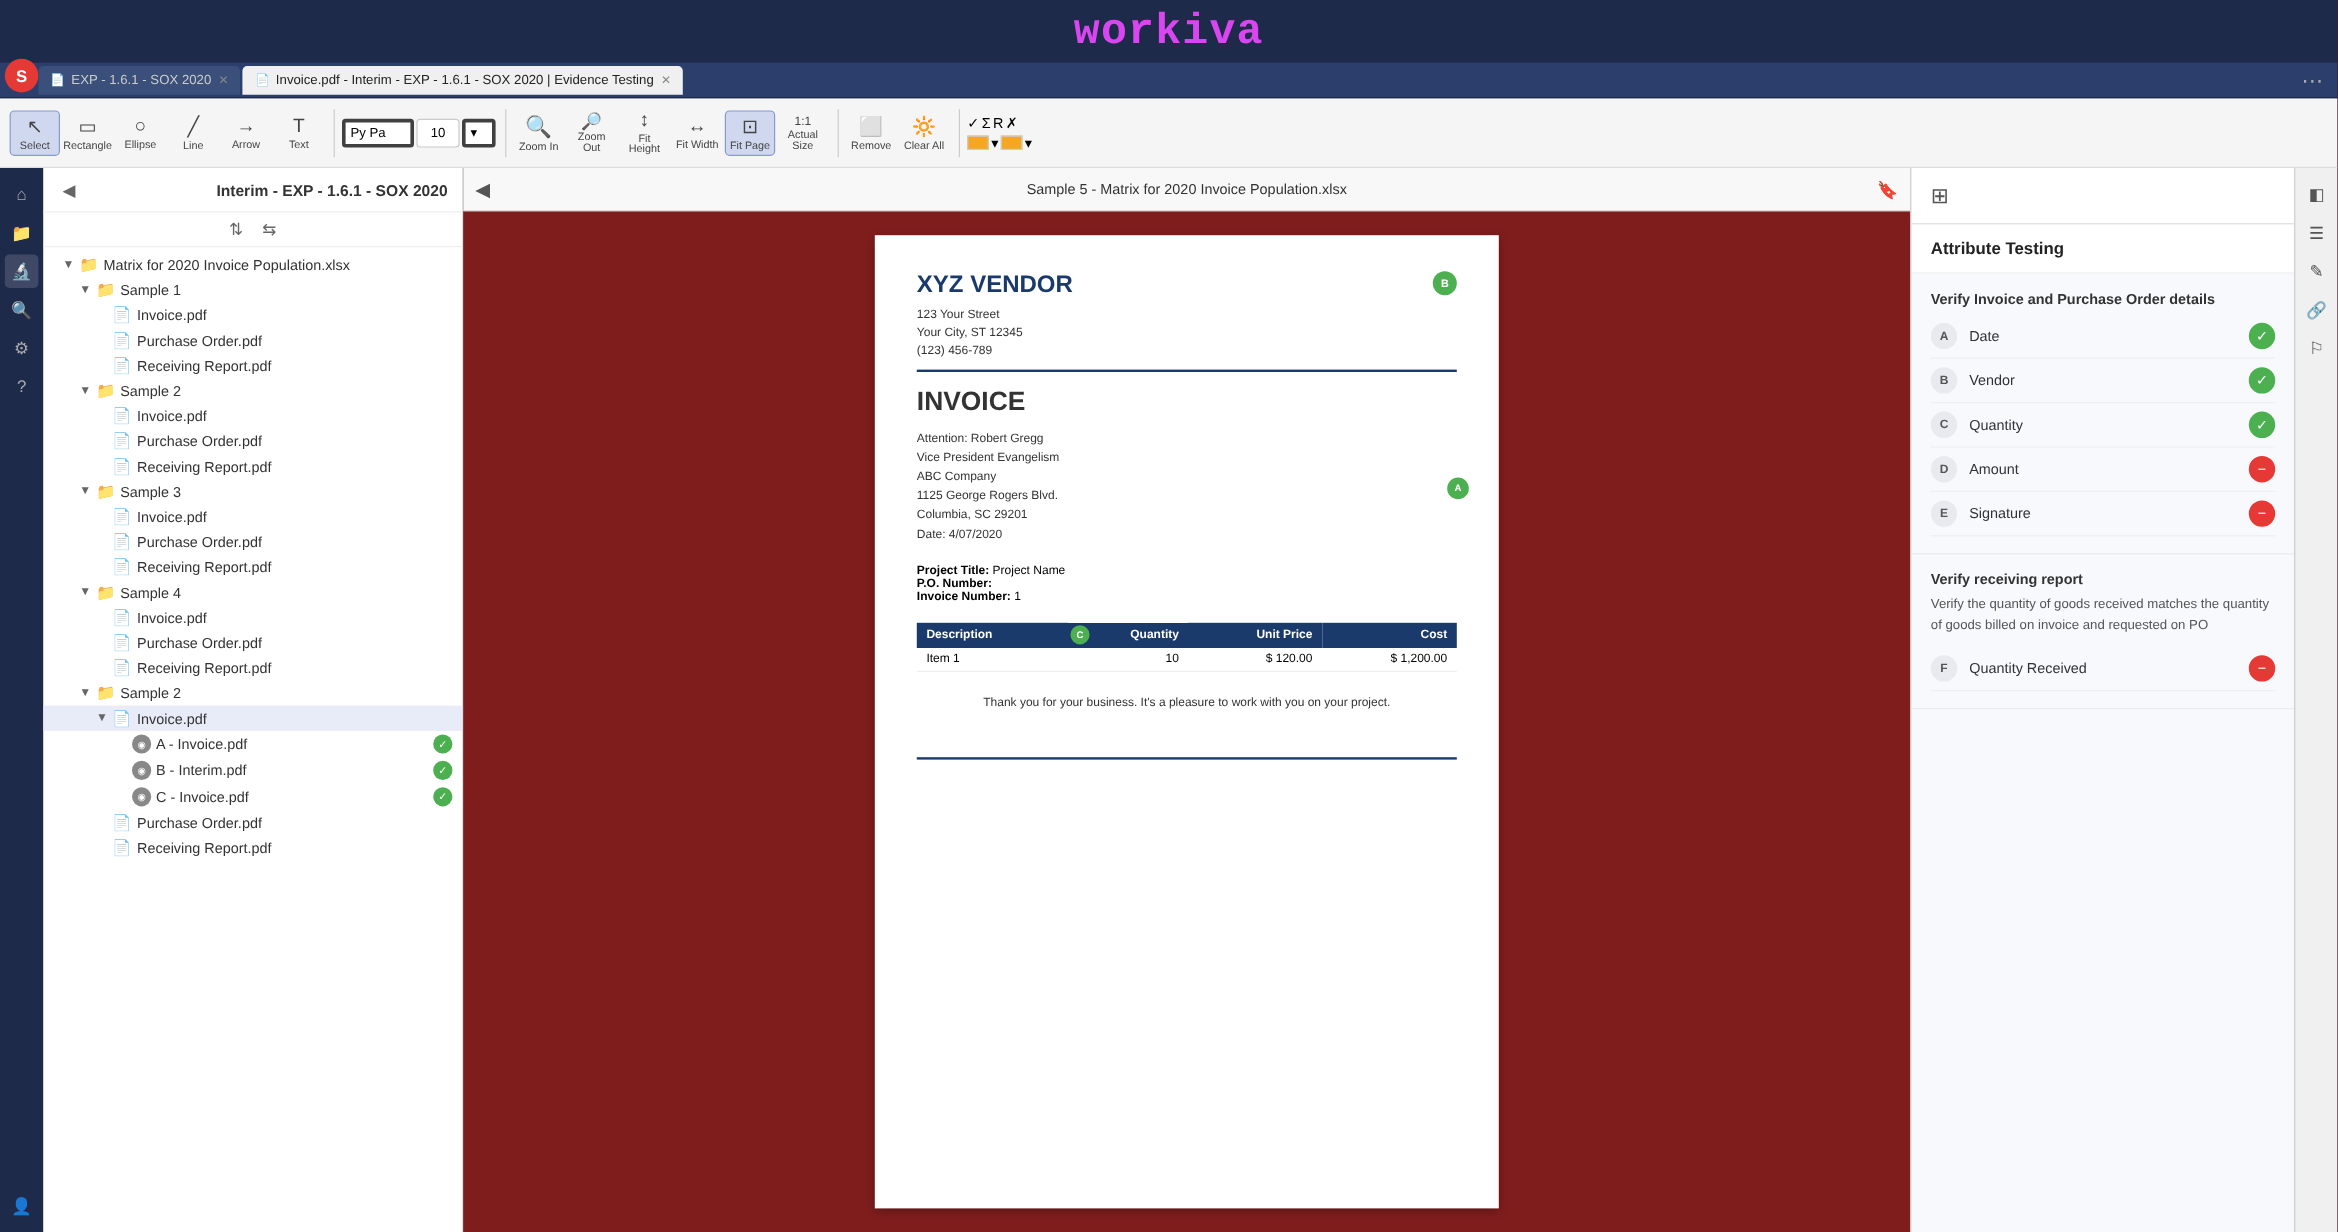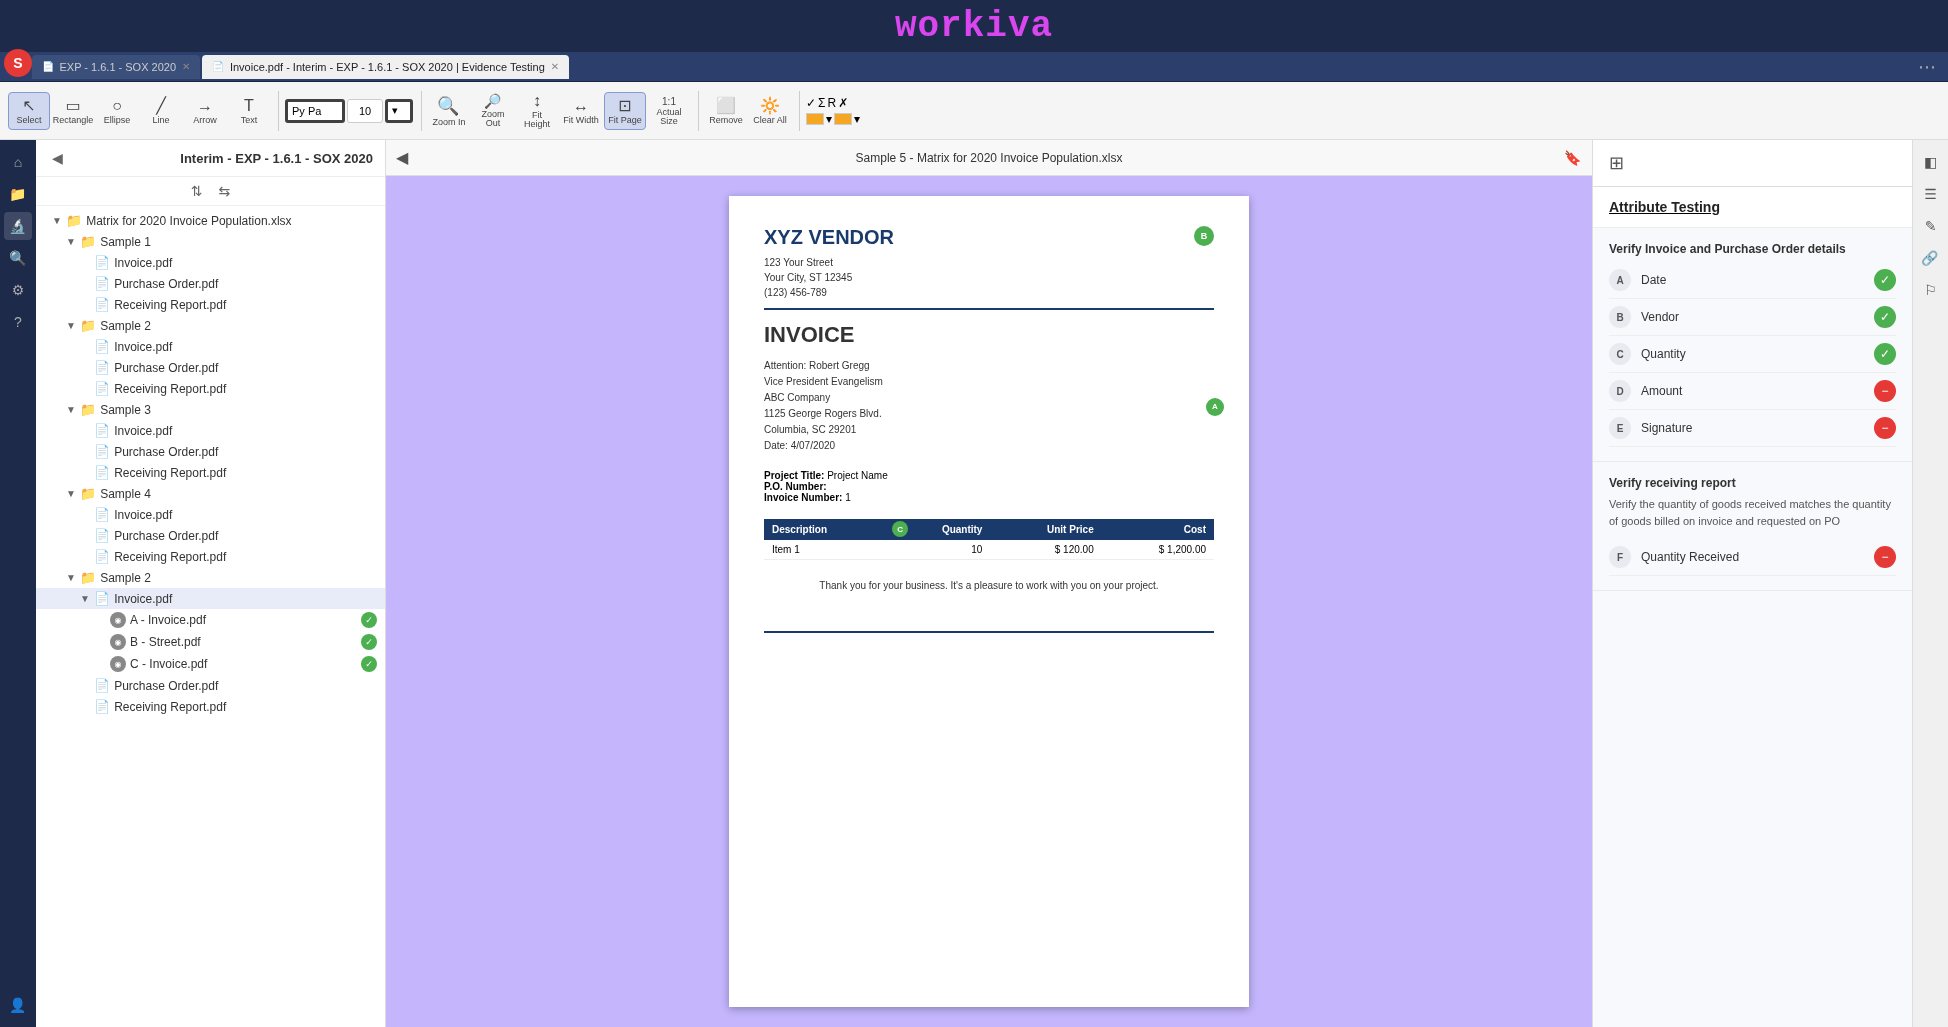--- a/index.html
+++ b/index.html
@@ -204,21 +204,21 @@
     }
     .doc-center-icon {
       position: absolute;
       right: 10px;
       color: #555;
       font-size: 14px;
     }
     #doc-viewer {
       flex: 1;
       overflow-y: auto;
-      background: #c4b5fd;
+      background: #7f1d1d;
       display: flex;
       justify-content: center;
       padding: 20px 0;
     }
     .invoice-page {
       background: white;
       width: 520px;
       min-height: 680px;
       padding: 30px 35px;
       box-shadow: 0 2px 8px rgba(0,0,0,0.3);
@@ -737,21 +737,21 @@
           <span class="tree-indent" style="width:52px"></span>
           <span class="tree-toggle"></span>
           <span style="width:16px;height:16px;border-radius:50%;background:#888;display:inline-flex;align-items:center;justify-content:center;color:white;font-size:8px;margin-right:4px;">◉</span>
           <span class="tree-label">A - Invoice.pdf</span>
           <span class="tree-badge badge-green" style="background:#4caf50;margin-left:auto;">✓</span>
         </div>
         <div class="tree-item">
           <span class="tree-indent" style="width:52px"></span>
           <span class="tree-toggle"></span>
           <span style="width:16px;height:16px;border-radius:50%;background:#888;display:inline-flex;align-items:center;justify-content:center;color:white;font-size:8px;margin-right:4px;">◉</span>
-          <span class="tree-label">B - Street.pdf</span>
+          <span class="tree-label">B - Interim.pdf</span>
           <span class="tree-badge badge-green" style="background:#4caf50;margin-left:auto;">✓</span>
         </div>
         <div class="tree-item">
           <span class="tree-indent" style="width:52px"></span>
           <span class="tree-toggle"></span>
           <span style="width:16px;height:16px;border-radius:50%;background:#888;display:inline-flex;align-items:center;justify-content:center;color:white;font-size:8px;margin-right:4px;">◉</span>
           <span class="tree-label">C - Invoice.pdf</span>
           <span class="tree-badge badge-green" style="background:#4caf50;margin-left:auto;">✓</span>
         </div>
         <div class="tree-item">
@@ -828,21 +828,21 @@
         <div class="inv-bottom-line"></div>
       </div>
     </div>
   </div>
 
   <div id="right-panel">
     <div id="right-panel-header">
       <span style="font-size:18px;color:#555;">⊞</span>
     </div>
     <div id="right-panel-content">
-      <div style="padding:12px 16px;background:white;border-bottom:1px solid #eee;text-decoration:underline;">
+      <div style="padding:12px 16px;background:white;border-bottom:1px solid #eee;">
         <h2 class="panel-title">Attribute Testing</h2>
       </div>
       <div class="panel-section">
         <div class="panel-section-title">Verify Invoice and Purchase Order details</div>
         <div id="attributes-list1">
             <div class="attribute-row">
               <span class="attr-letter">A</span>
               <span class="attr-name">Date</span>
               <span class="attr-status pass">✓</span>
             </div>

